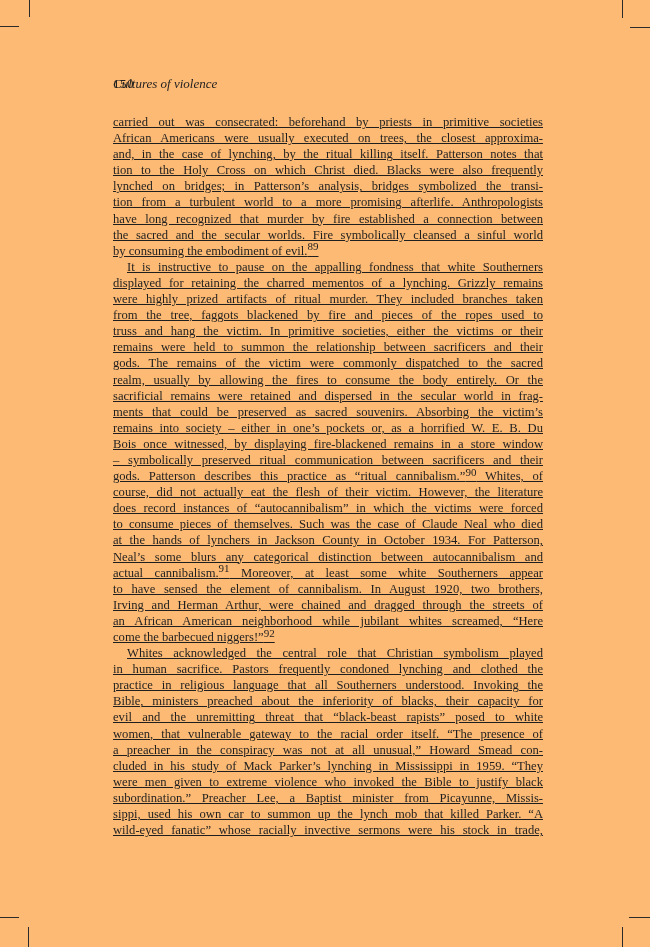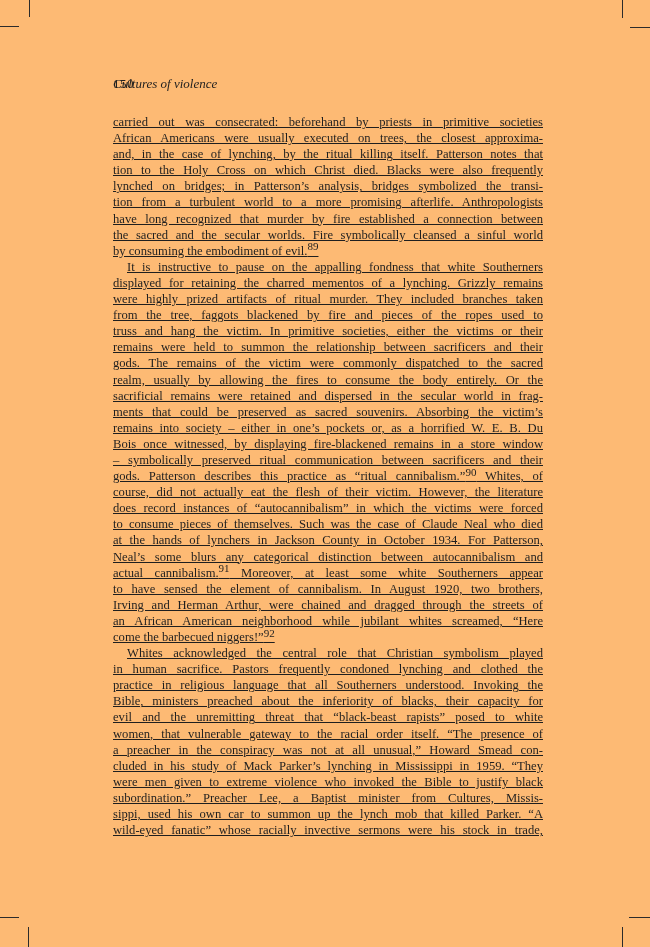--- a/index.html
+++ b/index.html
@@ -131,20 +131,20 @@
         <div class="paragraph">
           <div class="line indent">Whites acknowledged the central role that Christian symbolism played</div>
           <div class="line">in human sacrifice. Pastors frequently condoned lynching and clothed the</div>
           <div class="line">practice in religious language that all Southerners understood. Invoking the</div>
           <div class="line">Bible, ministers preached about the inferiority of blacks, their capacity for</div>
           <div class="line">evil and the unremitting threat that “black-beast rapists” posed to white</div>
           <div class="line">women, that vulnerable gateway to the racial order itself. “The presence of</div>
           <div class="line">a preacher in the conspiracy was not at all unusual,” Howard Smead con-</div>
           <div class="line">cluded in his study of Mack Parker’s lynching in Mississippi in 1959. “They</div>
           <div class="line">were men given to extreme violence who invoked the Bible to justify black</div>
-          <div class="line">subordination.” Preacher Lee, a Baptist minister from Cultures, Missis-</div>
+          <div class="line">subordination.” Preacher Lee, a Baptist minister from Picayunne, Missis-</div>
           <div class="line">sippi, used his own car to summon up the lynch mob that killed Parker. “A</div>
           <div class="line">wild-eyed fanatic” whose racially invective sermons were his stock in trade,</div>
         </div>
       </div>
   </div>
 
 </div>
 
 </body></html>

